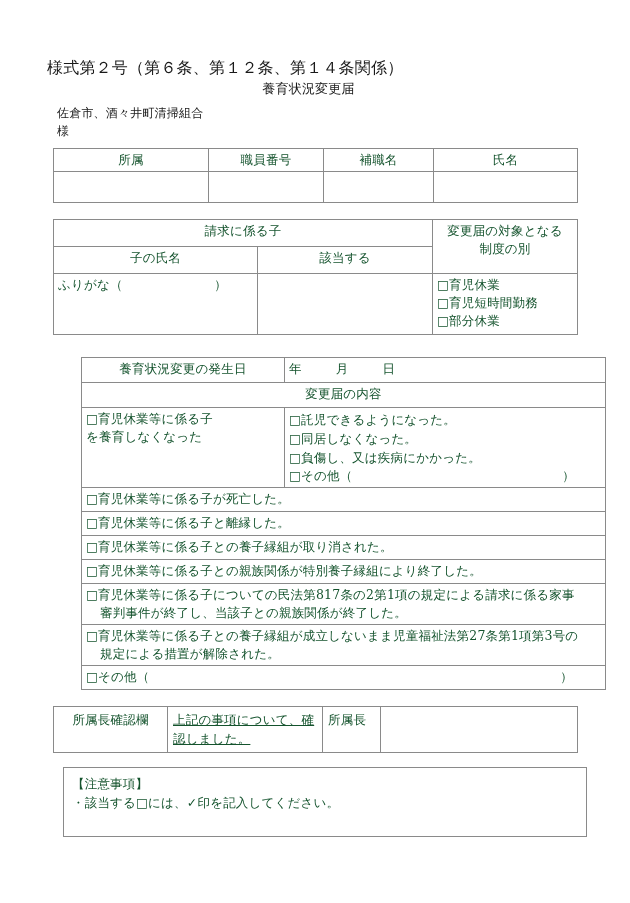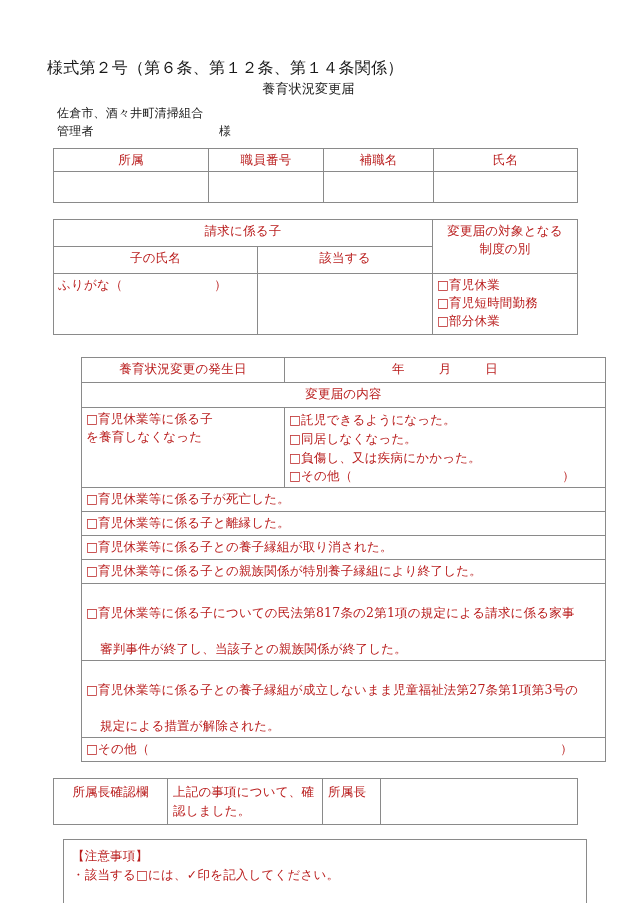--- a/index.html
+++ b/index.html
@@ -56,21 +56,21 @@
   .addressee-sama {
     flex: 0 0 auto;
   }
 
   
   .tbl {
     border-collapse: collapse;
     table-layout: fixed;
     font-size: 12.5px;
     letter-spacing: 0.2px;
-    color: #b91c1c;
+    color: #14532d;
   }
   .tbl td {
     border: 1px solid #8a8a8a;
     padding: 2px 4px;
     vertical-align: top;
     line-height: 1.45;
   }
   .ctr { text-align: center; }
   .vmid { vertical-align: middle; }
 
@@ -90,69 +90,67 @@
   .t-staff td { height: 14px; }
   .staff-blank td { height: 26px; }
 
   .chk-list {
     line-height: 1.5;
   }
   .chk-line { white-space: nowrap; }
 
   
   .date-cell {
-    text-align: center;
+    text-align: left;
     padding-right: 8px;
   }
   .date-cell .y { padding-right: 34px; }
   .date-cell .m { padding-right: 34px; }
 
   .reason-cell { padding: 3px 4px 4px 4px; }
   .reason-cell .chk-line { line-height: 1.52; }
 
   .row-long .sec-line {
     display: block;
     padding-left: 14px;
-    margin-top: 18px;
   }
   .other-inner {
     display: flex;
     justify-content: space-between;
     padding-right: 28px;
   }
 
   .sub-other {
     display: flex;
     justify-content: space-between;
     padding-right: 26px;
   }
 
   
   .t-conf td { padding: 4px 5px; }
-  .conf-mid { line-height: 1.2; }
+  .conf-mid { line-height: 1.2; text-decoration: underline; }
 
   
   .t-note td {
     padding: 6px 8px 24px 8px;
     line-height: 1.55;
   }
   .note-line { display: block; }
 </style>
 </head>
 <body>
 
 <div class="page">
 
   <div class="header">
     <div class="form-code">様式第２号（第６条、第１２条、第１４条関係）</div>
     <div class="doc-title-line">養育状況変更届</div>
     <div class="addressee">
       <div>佐倉市、酒々井町清掃組合</div>
       <div class="addressee-row">
-        <span class="addressee-role">管理者</span>
         <span class="addressee-sama">様</span>
       </div>
     </div>
   </div>
 
   <div class="wrap-a">
     <table class="tbl t-staff">
       <colgroup>
         <col style="width:155px">
         <col style="width:115px">

